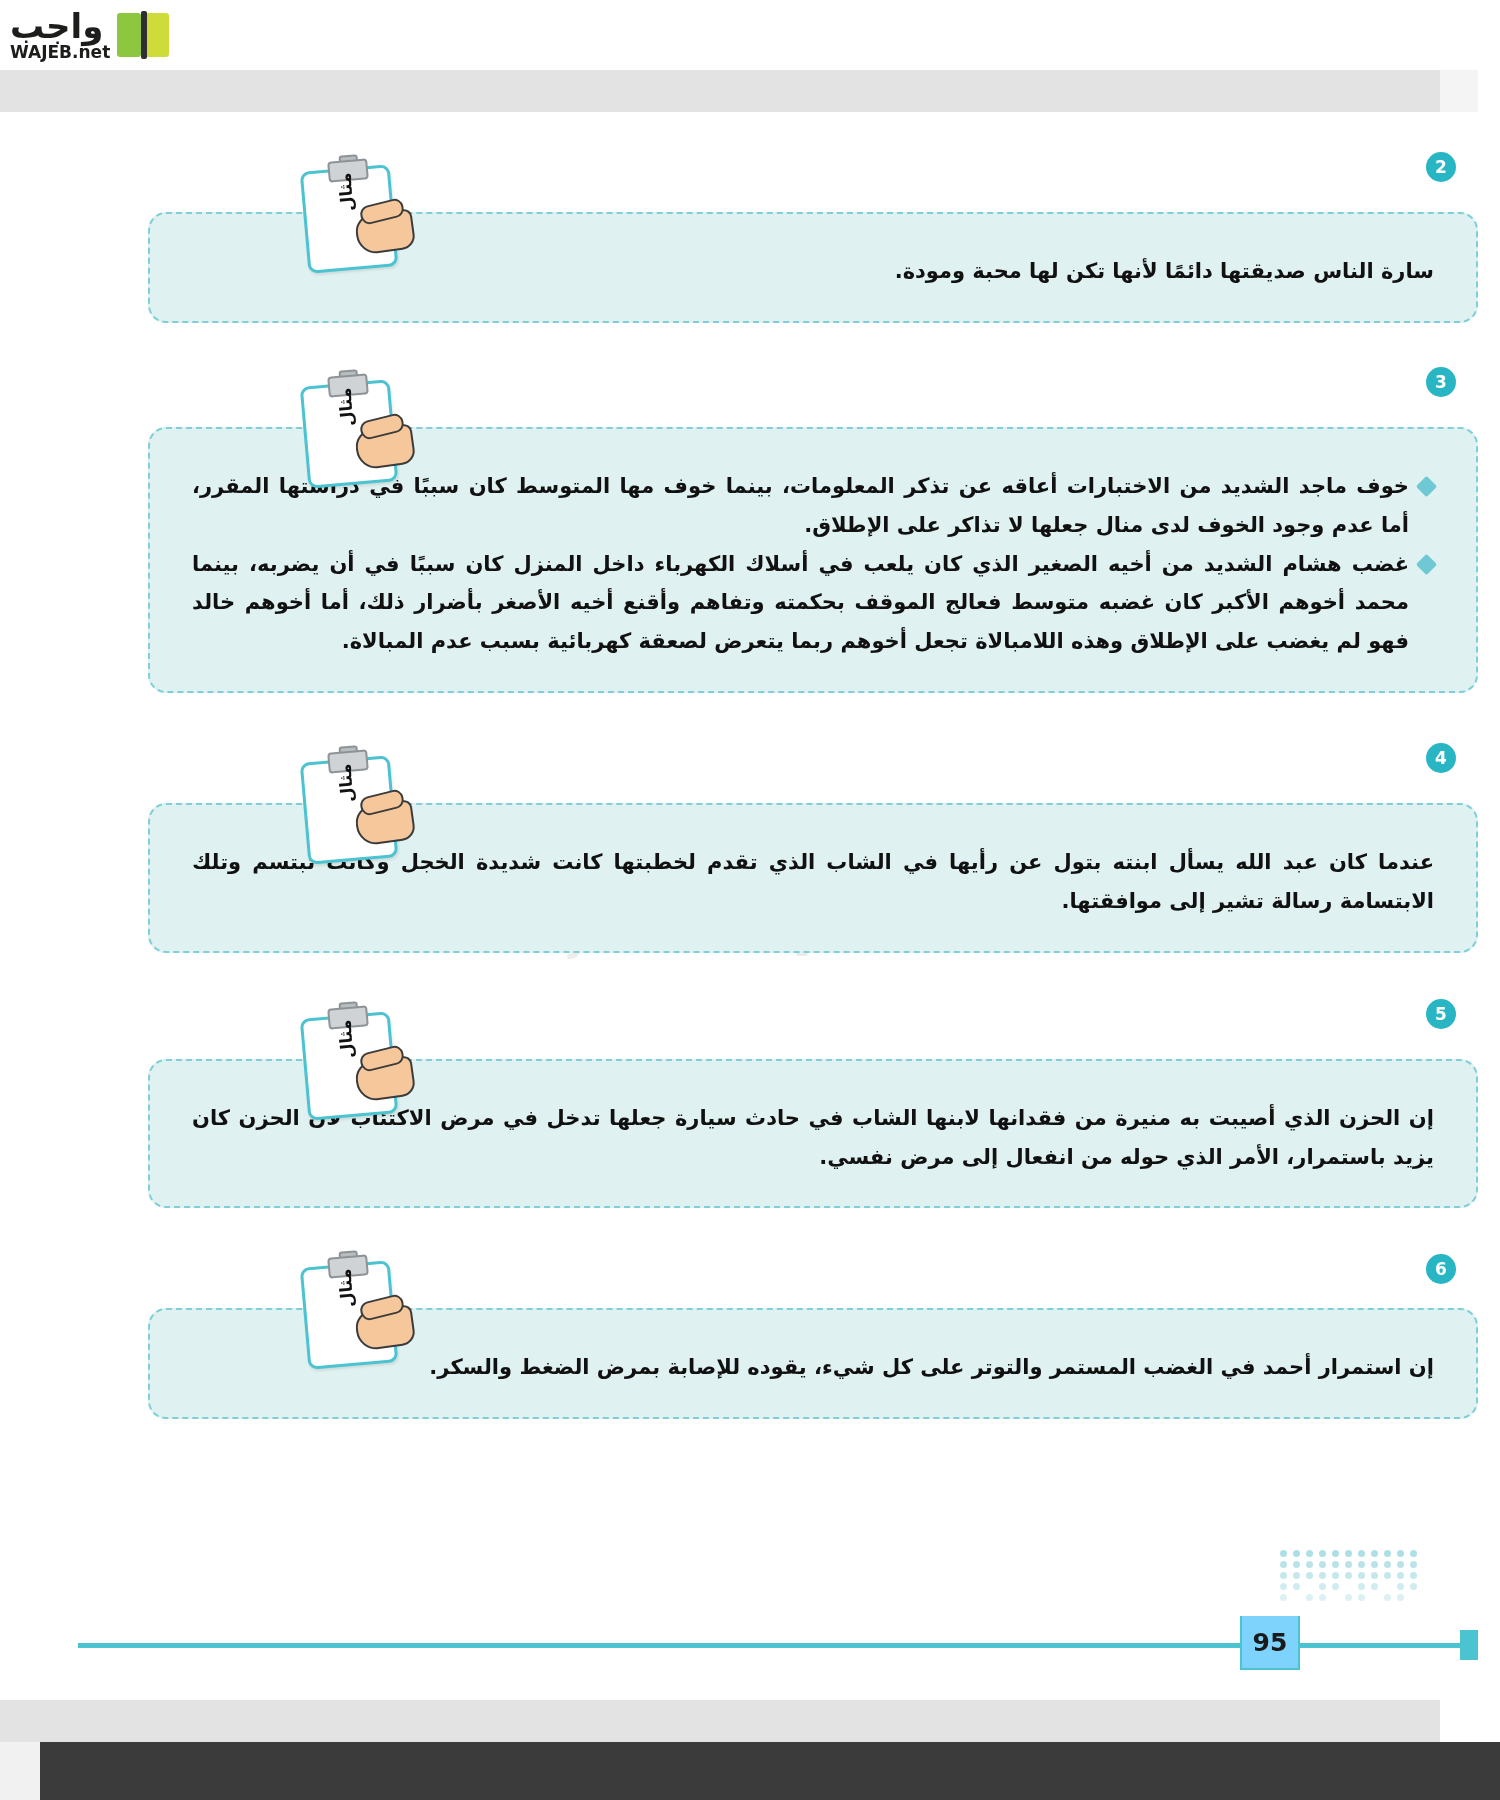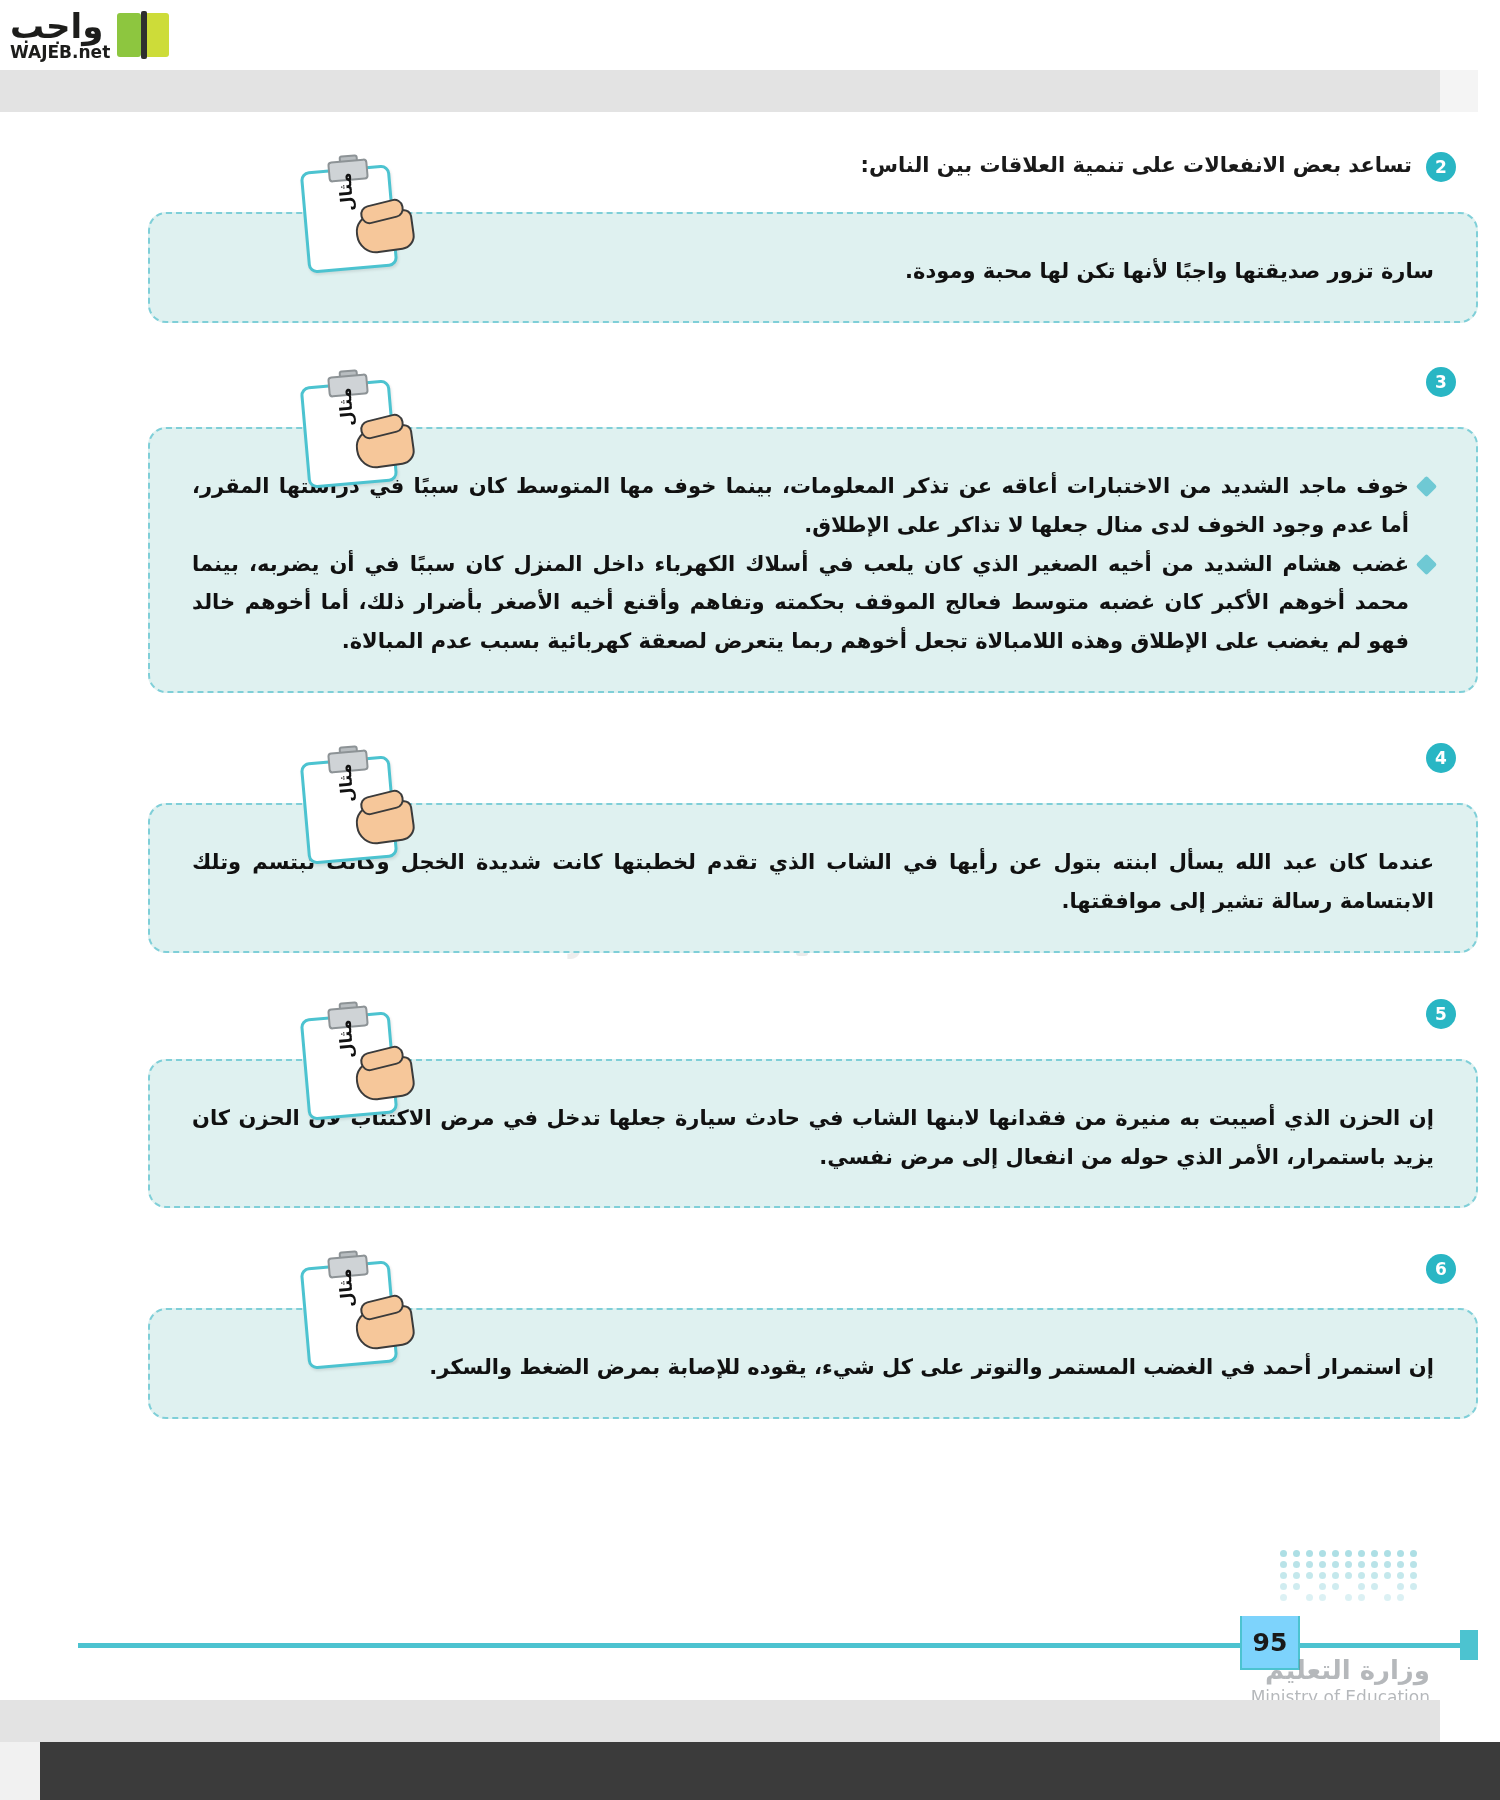--- a/index.html
+++ b/index.html
@@ -416,35 +416,34 @@
       <div class="pg pg-r"></div>
       <div class="spine"></div>
     </div>
   </div>
 
   <div class="content">
 
     <section>
       <div class="q-row">
         <div class="q-num">2</div>
-        <div class="q-text">تساعد بعض الانفعالات على تنمية العلاقات بين الناس:</div>
       </div>
       <div class="example-wrap">
         <div class="clipboard">
           <div class="cb-board"></div>
           <div class="cb-clip-top"></div>
           <div class="cb-clip"></div>
           <div class="cb-label">مثال</div>
           <div class="cb-hand">
             <div class="palm"></div>
             <div class="finger"></div>
           </div>
         </div>
         <div class="example-box">
-          <p class="center-line">سارة تزور صديقتها واجبًا لأنها تكن لها محبة ومودة.</p>
+          <p class="center-line">سارة الناس صديقتها دائمًا لأنها تكن لها محبة ومودة.</p>
         </div>
       </div>
     </section>
 
     <section style="margin-top:42px">
       <div class="q-row">
         <div class="q-num">3</div>
       </div>
       <div class="example-wrap">
         <div class="clipboard">
@@ -582,23 +581,18 @@
       <span style="left: 39px; top: 44px; opacity: 0.37;"></span>
       <span style="left: 65px; top: 44px; opacity: 0.37;"></span>
       <span style="left: 78px; top: 44px; opacity: 0.37;"></span>
       <span style="left: 104px; top: 44px; opacity: 0.37;"></span>
       <span style="left: 117px; top: 44px; opacity: 0.37;"></span>
     </div>
   <div class="footer-rule"></div>
   <div class="footer-bar-left"></div>
   <div class="page-number">95</div>
 
-  <div class="moe">
-    <div class="ar">وزارة التعليم</div>
-    <div class="en">Ministry of Education</div>
-    <div class="yr">2025 - 1447</div>
-  </div>
 
   <div class="bottom-gray"></div>
   <div class="bottom-strip"></div>
   <div class="bottom-strip-inner"></div>
 
 </div>
 
 </body></html>

